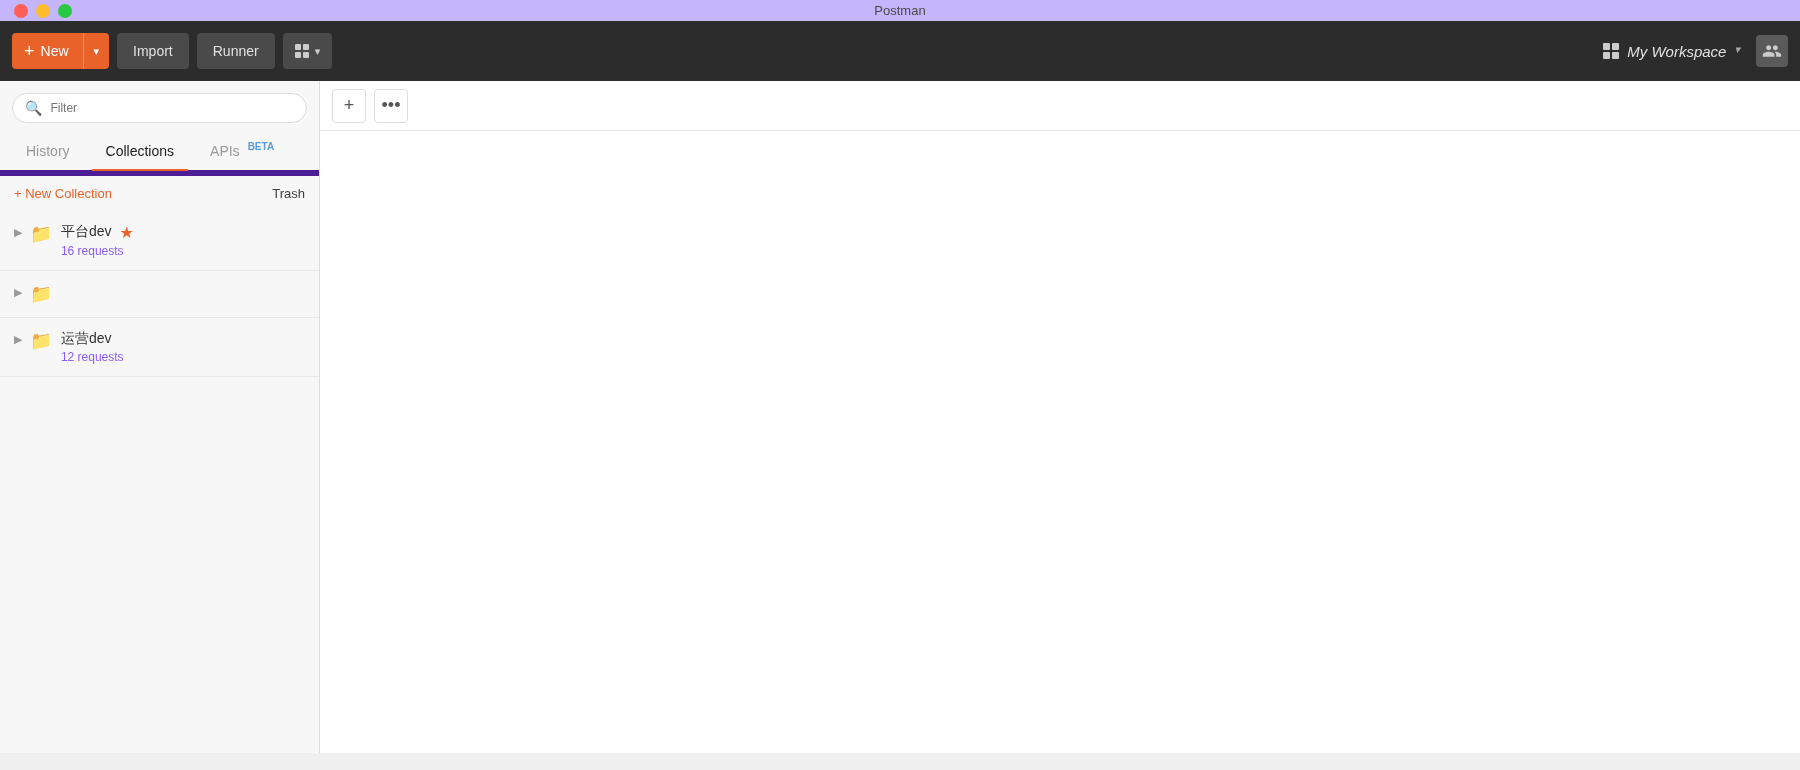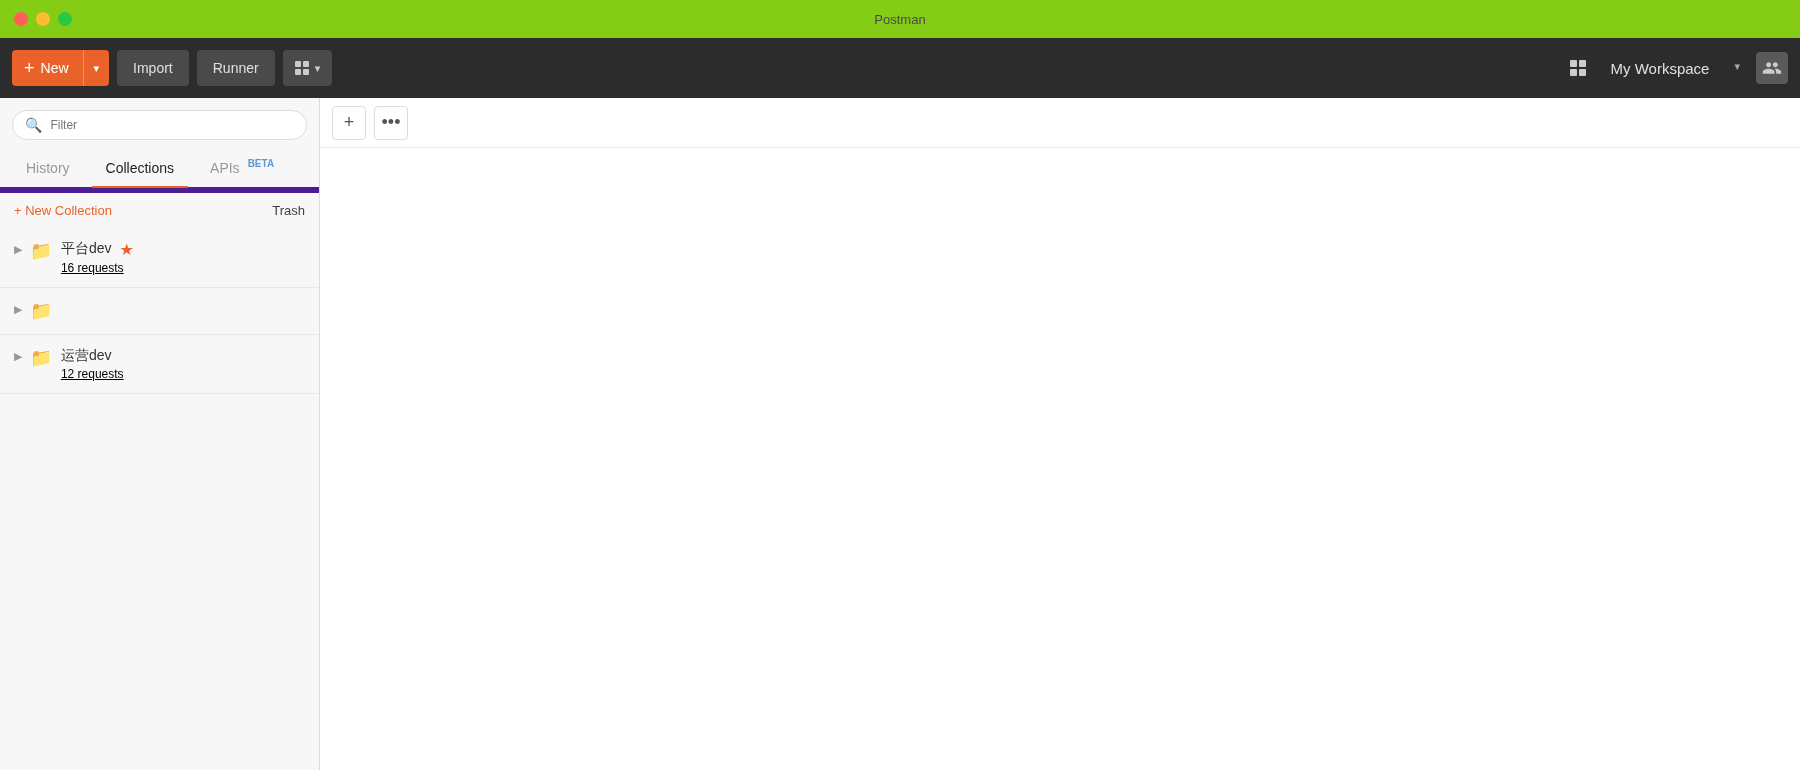--- a/index.html
+++ b/index.html
@@ -7,22 +7,22 @@
       font-family: -apple-system, BlinkMacSystemFont, "Segoe UI", Helvetica, Arial, sans-serif;
       background: #f0f0f0;
       width: 1800px;
       height: 770px;
       overflow: hidden;
     }
 
     
     .title-bar {
       width: 100%;
-      height: 38px;
-      background: #84cc16;
+      height: 21px;
+      background: #c4b5fd;
       display: flex;
       align-items: center;
       justify-content: center;
       position: relative;
     }
     .traffic-lights {
       position: absolute;
       left: 14px;
       display: flex;
       gap: 8px;
@@ -111,24 +111,25 @@
     }
     .toolbar-right {
       margin-left: auto;
       display: flex;
       align-items: center;
       gap: 16px;
     }
     .workspace-selector {
       display: flex;
       align-items: flex-start;
-      gap: 25px;
+      gap: 8px;
       color: #e0e0e0;
       font-size: 15px;
       cursor: pointer;
+      font-style: italic;
     }
     .user-icon {
       width: 32px;
       height: 32px;
       border-radius: 4px;
       background: #5a5a5a;
       display: flex;
       align-items: center;
       justify-content: center;
       color: #ccc;
@@ -273,22 +274,21 @@
       font-size: 14px;
       color: #333;
       font-weight: 400;
     }
     .collection-star {
       color: #e8622a;
       font-size: 16px;
     }
     .collection-requests {
       font-size: 12px;
-      color: #000000;
-      text-decoration: underline;
+      color: #8b5cf6;
     }
 
     
     .content-area {
       flex: 1;
       background: white;
       display: flex;
       flex-direction: column;
     }
     .content-toolbar {

